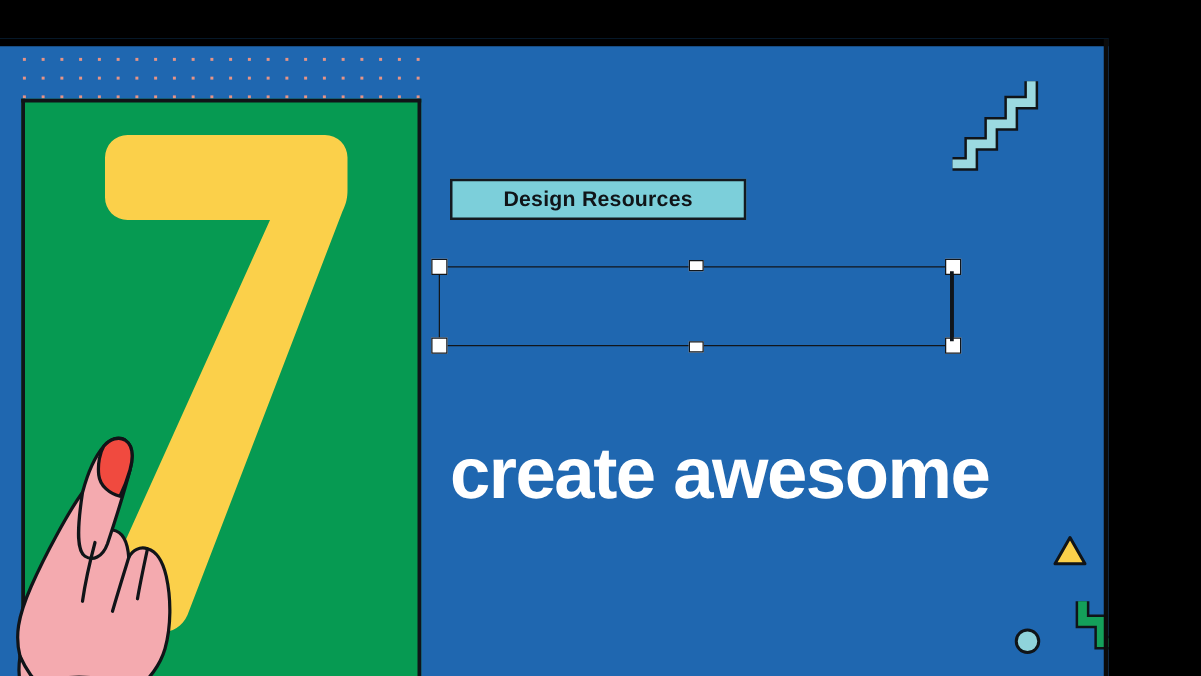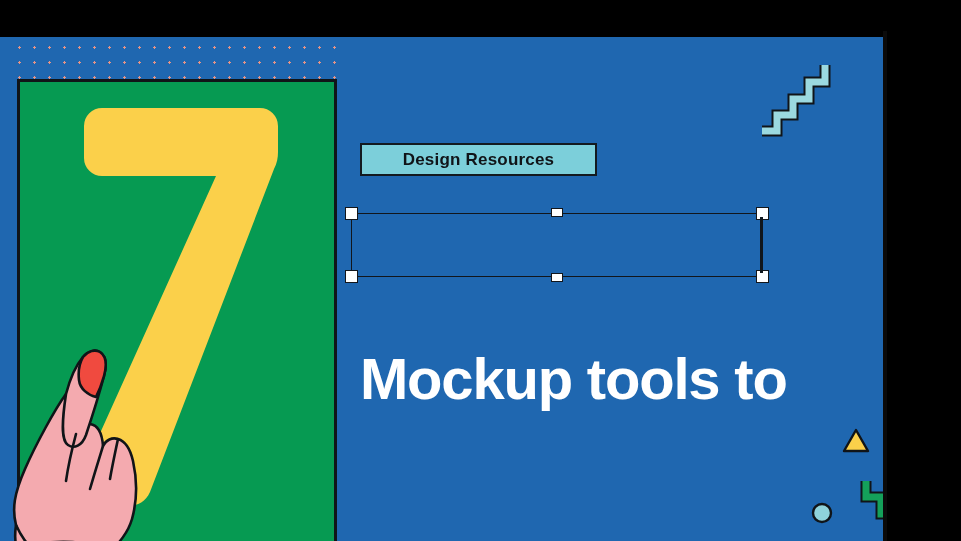--- a/index.html
+++ b/index.html
@@ -217,21 +217,20 @@
         <circle cx="106" cy="214" r="9"></circle>
       </g>
     </svg>
   </div>
 
   <div class="badge">
     <span class="badge-label">Design Resources</span>
   </div>
 
   <div class="headline">
-    <span class="line">Mockup tools to</span>
     <span class="line">create awesome</span>
     
   </div>
 
   <div class="selection">
     <div class="handle h-tl"></div>
     <div class="handle h-tm"></div>
     <div class="handle h-tr"></div>
     <div class="handle h-bl"></div>
     <div class="handle h-bm"></div>

